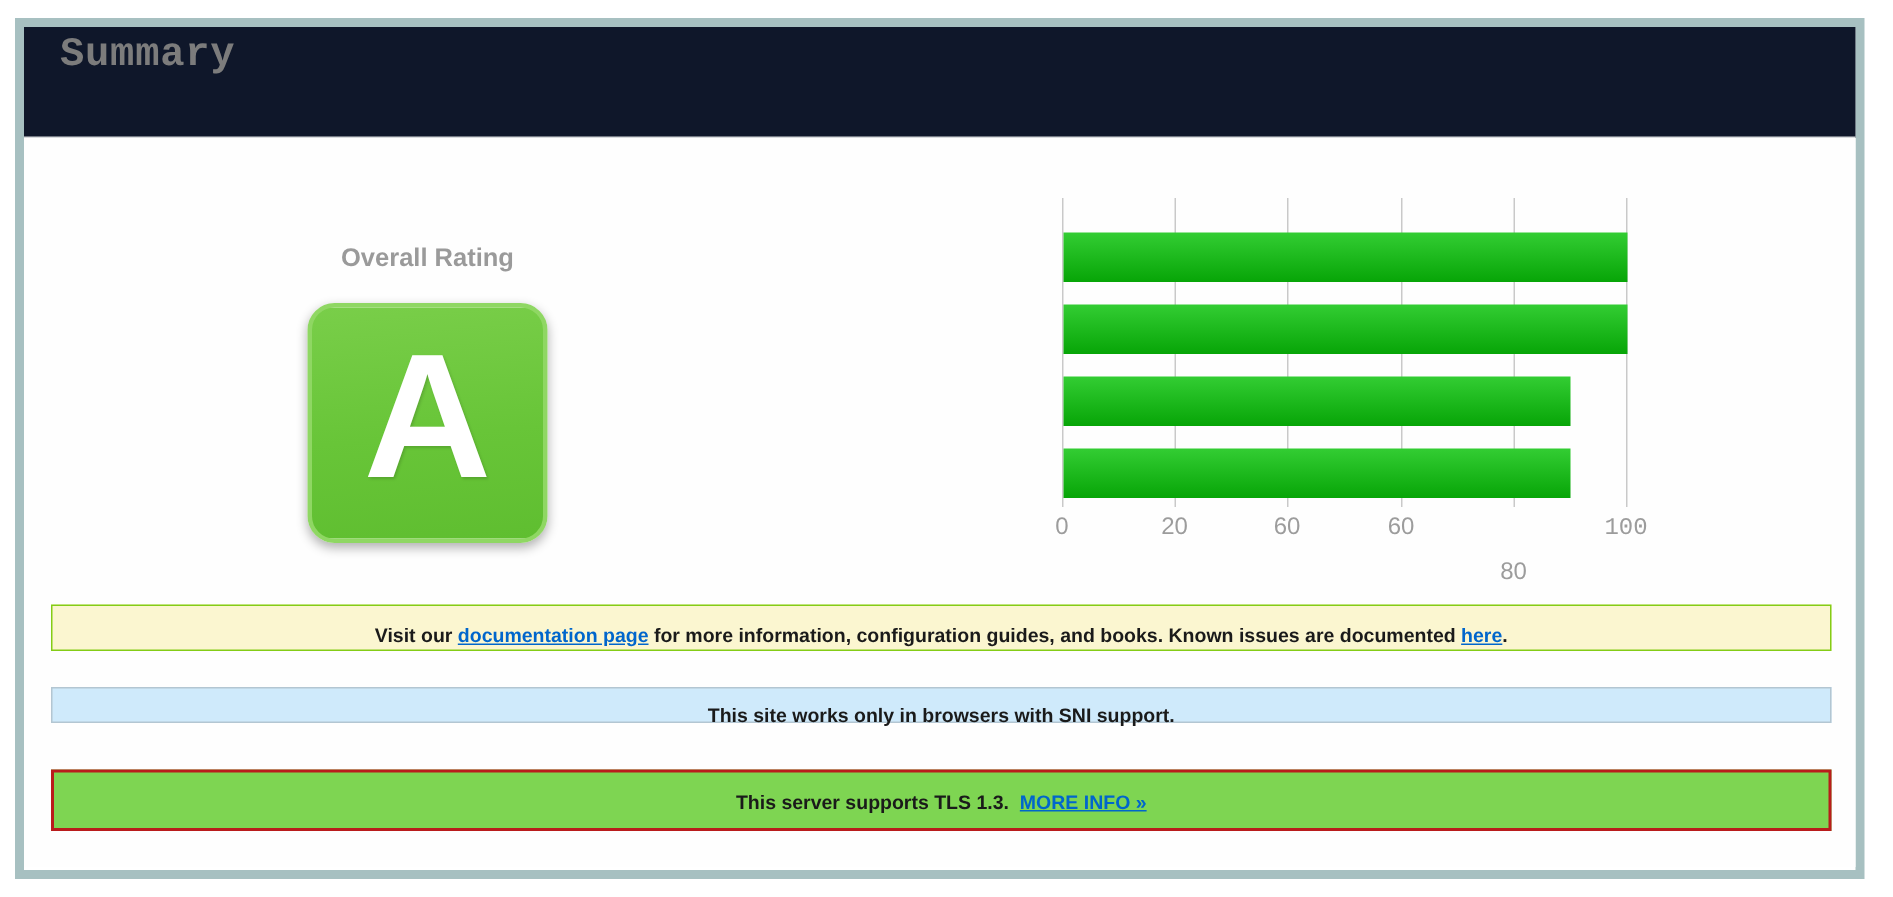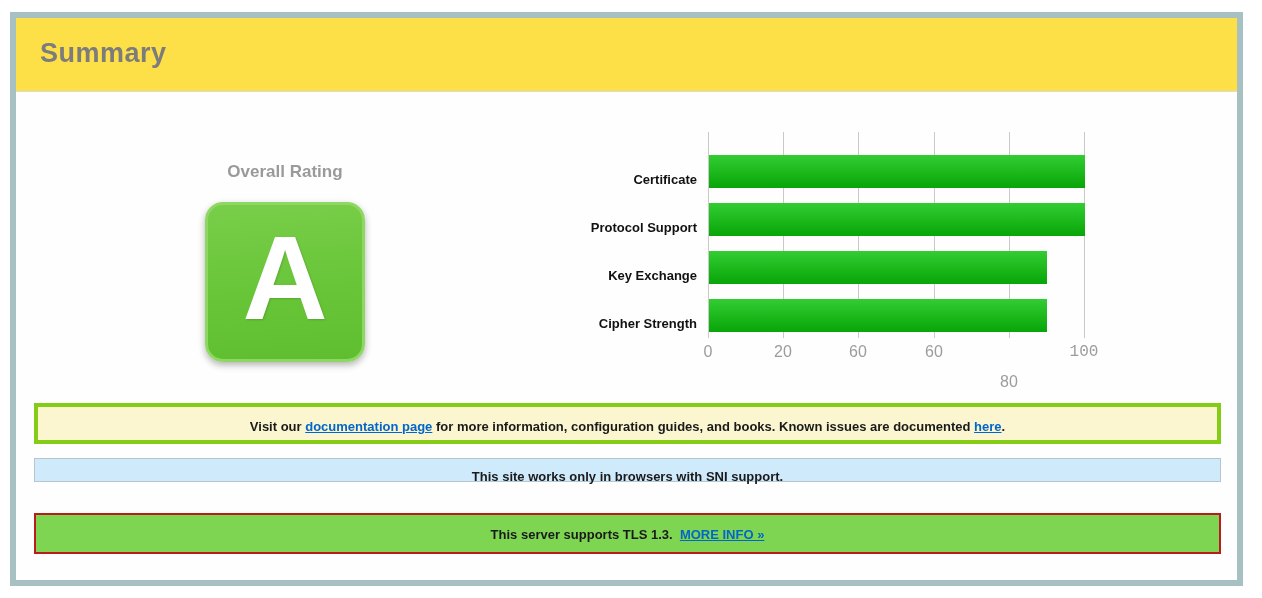--- a/index.html
+++ b/index.html
@@ -4,22 +4,23 @@
 <style>
   * { box-sizing: border-box; margin: 0; padding: 0; }
   html,body { background:#ffffff; font-family:"Liberation Sans", sans-serif; }
   body { width:1262px; height:598px; overflow:hidden; }
 
   .panel {
     position:absolute; left:10px; top:12px; width:1233px; height:574px;
     border:6px solid #a7c0c1; background:#ffffff;
   }
   .panel-header {
-    height:74px; background:#fde047; border-bottom:1px solid #d9dcde;
-    padding:20px 24px;
+    height:74px; background:#0f172a; border-bottom:1px solid #d9dcde;
+    padding:4px 24px;
+    font-family:Liberation Mono, monospace;
   }
   .panel-title {
     font-size:27px; font-weight:bold; color:#7c7c7c; letter-spacing:0.5px;
   }
   .panel-content { position:relative; width:100%; height:486px; background:#fefefe; }
 
   
   .rating-block { position:absolute; left:189px; top:24px; width:160px; text-align:center;margin-top:46px; }
   .rating-label { font-size:17px; font-weight:bold; color:#9a9a9a; }
   .grade-badge {
@@ -53,22 +54,22 @@
     position:absolute; top:211px; width:50px; text-align:center;
     font-size:16px; color:#9c9c9c;
   }
 
   
   .banner {
     position:absolute; left:18px; right:16px; text-align:center;
     font-size:13px; font-weight:bold; color:#1a1a1a;
   }
   .banner-yellow {
-    top:311px; height:41px; line-height:39px;
-    background:#fbf6d0; border:4px solid #84cc16;
+    top:311px; height:31px; line-height:39px;
+    background:#fbf6d0; border:1px solid #84cc16;
   }
   .banner-blue {
     top:366px; height:24px; line-height:36px;
     background:#cfeafb; border:1px solid #b3c6d2;
   }
   .banner-green {
     top:421px; height:41px; line-height:39px;
     background:#7ed552; border:2px solid #b91c1c;
   }
   a.inline-link { color:#0066cc; font-weight:bold; text-decoration:underline; cursor:pointer; }
@@ -83,26 +84,20 @@
 
   <div class="panel-content">
 
     <div class="rating-block">
       <div class="rating-label">Overall Rating</div>
       <div class="grade-badge">
         <span class="grade-letter">A</span>
       </div>
     </div>
 
-    <div class="chart-labels">
-        <div class="cat-label" style="top: 33px;">Certificate</div>
-        <div class="cat-label" style="top: 81px;">Protocol Support</div>
-        <div class="cat-label" style="top: 129px;">Key Exchange</div>
-        <div class="cat-label" style="top: 177px;">Cipher Strength</div>
-      </div>
 
     <div class="bar-plot">
         <div class="gridline" style="left: 0px;"></div>
         <div class="tick-label" style="left: -25px;">0</div>
         <div class="gridline" style="left: 75px;"></div>
         <div class="tick-label" style="left: 50px;">20</div>
         <div class="gridline" style="left: 150px;"></div>
         <div class="tick-label" style="left: 125px;">60</div>
         <div class="gridline" style="left: 226px;"></div>
         <div class="tick-label" style="left: 201px;">60</div>

